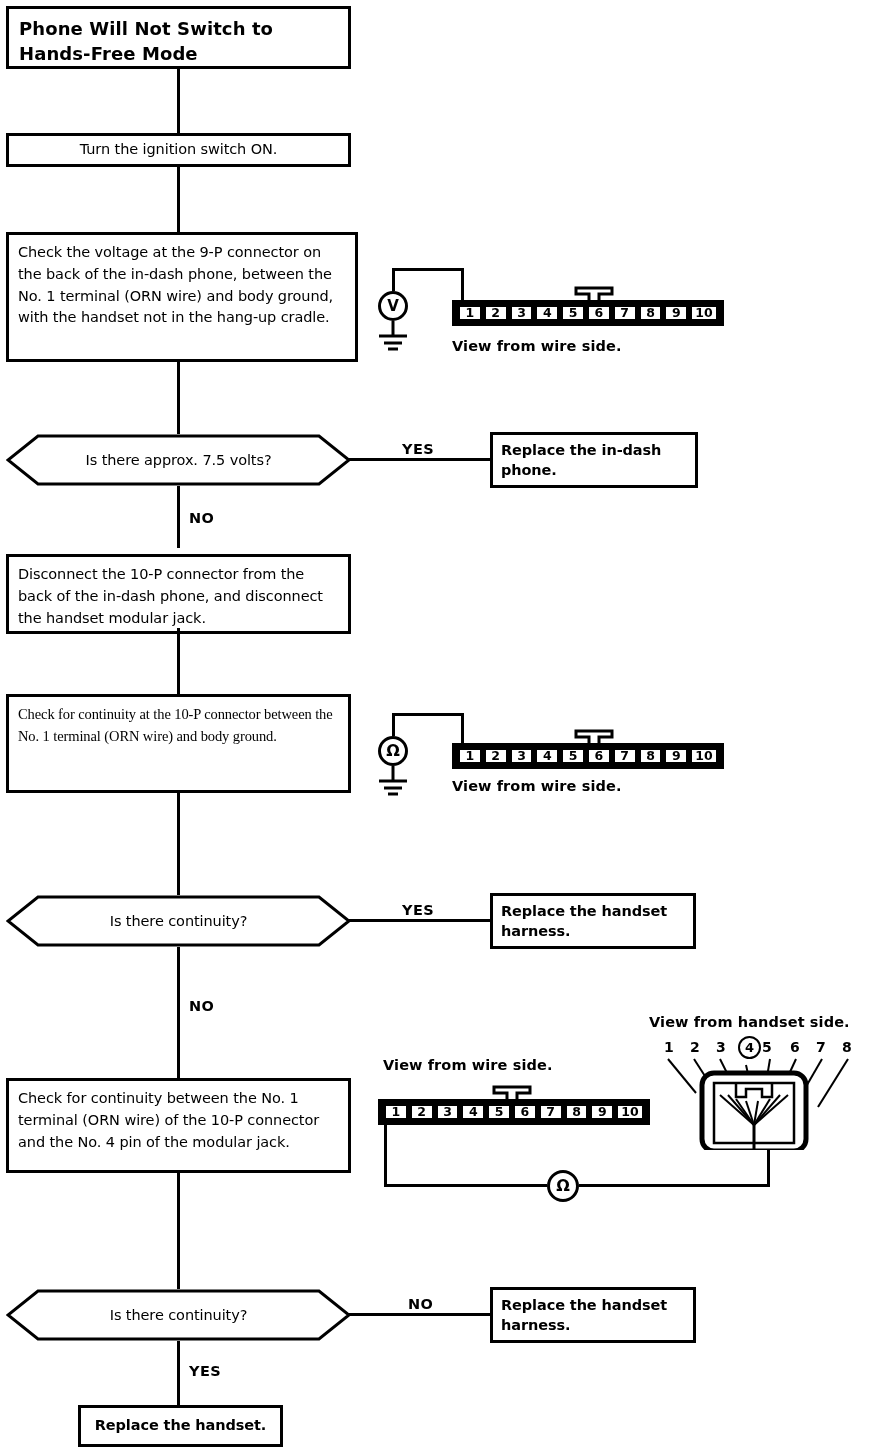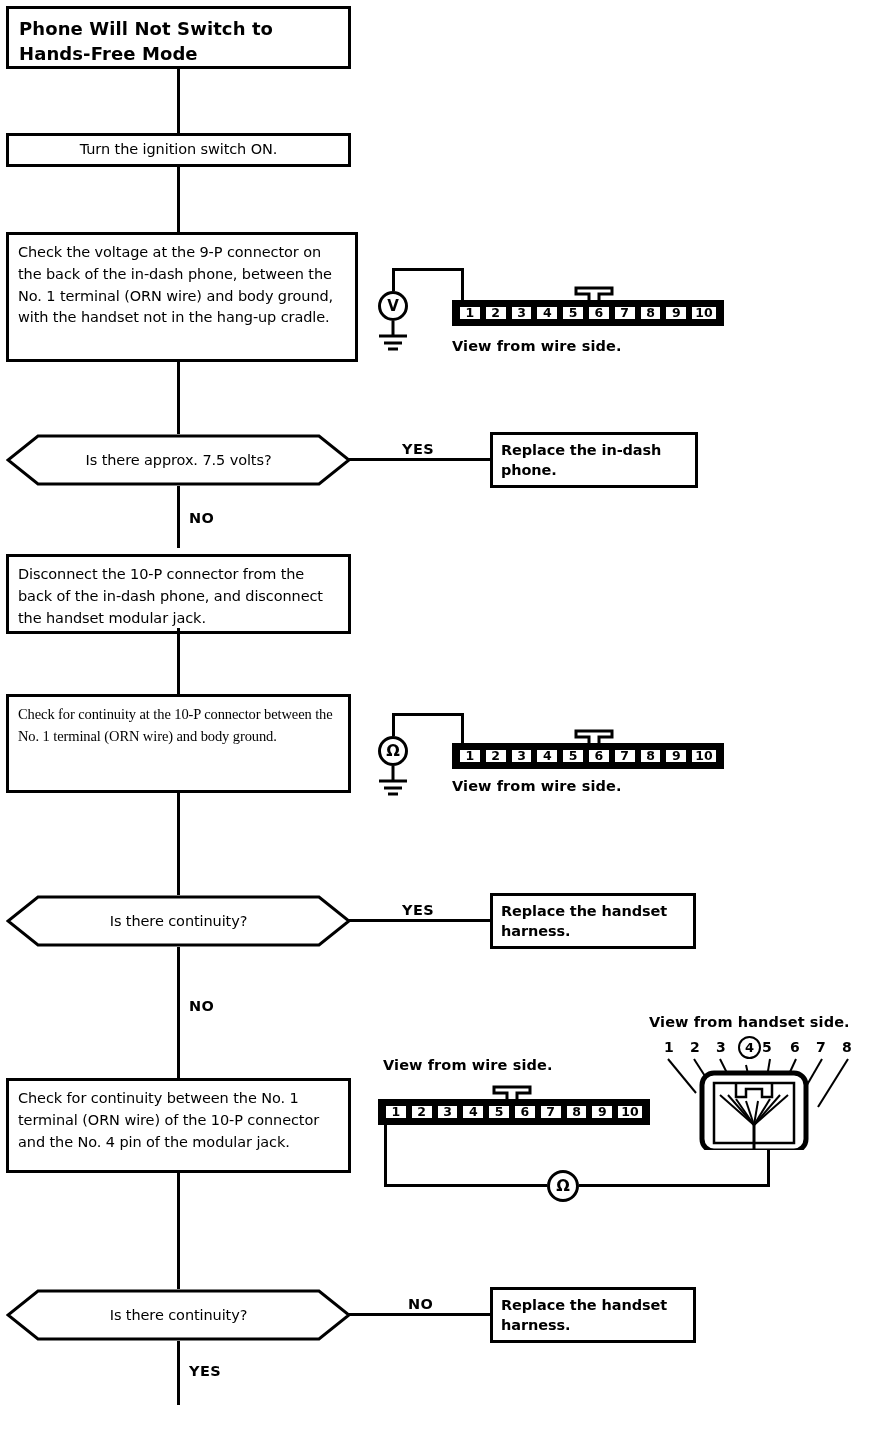--- a/index.html
+++ b/index.html
@@ -338,14 +338,17 @@
 
   <div class="line hline" style="left:349px;top:1313px;width:143px;height:3px;"></div>
   <div class="branch-label" style="left:408px;top:1296px;">NO</div>
   <div class="box" style="left:490px;top:1287px;width:206px;height:56px;font-weight:bold;line-height:1.35;padding:6px 8px;">
     <span>Replace the handset harness.</span>
   </div>
 
   <div class="line vline" style="left:177px;top:1341px;width:3px;height:64px;"></div>
   <div class="branch-label" style="left:189px;top:1363px;">YES</div>
 
+  <div class="box center" style="left:78px;top:1405px;width:205px;height:42px;font-weight:bold;">
+    <span>Replace the handset.</span>
+  </div>
 
 </div>
 
 </body></html>

